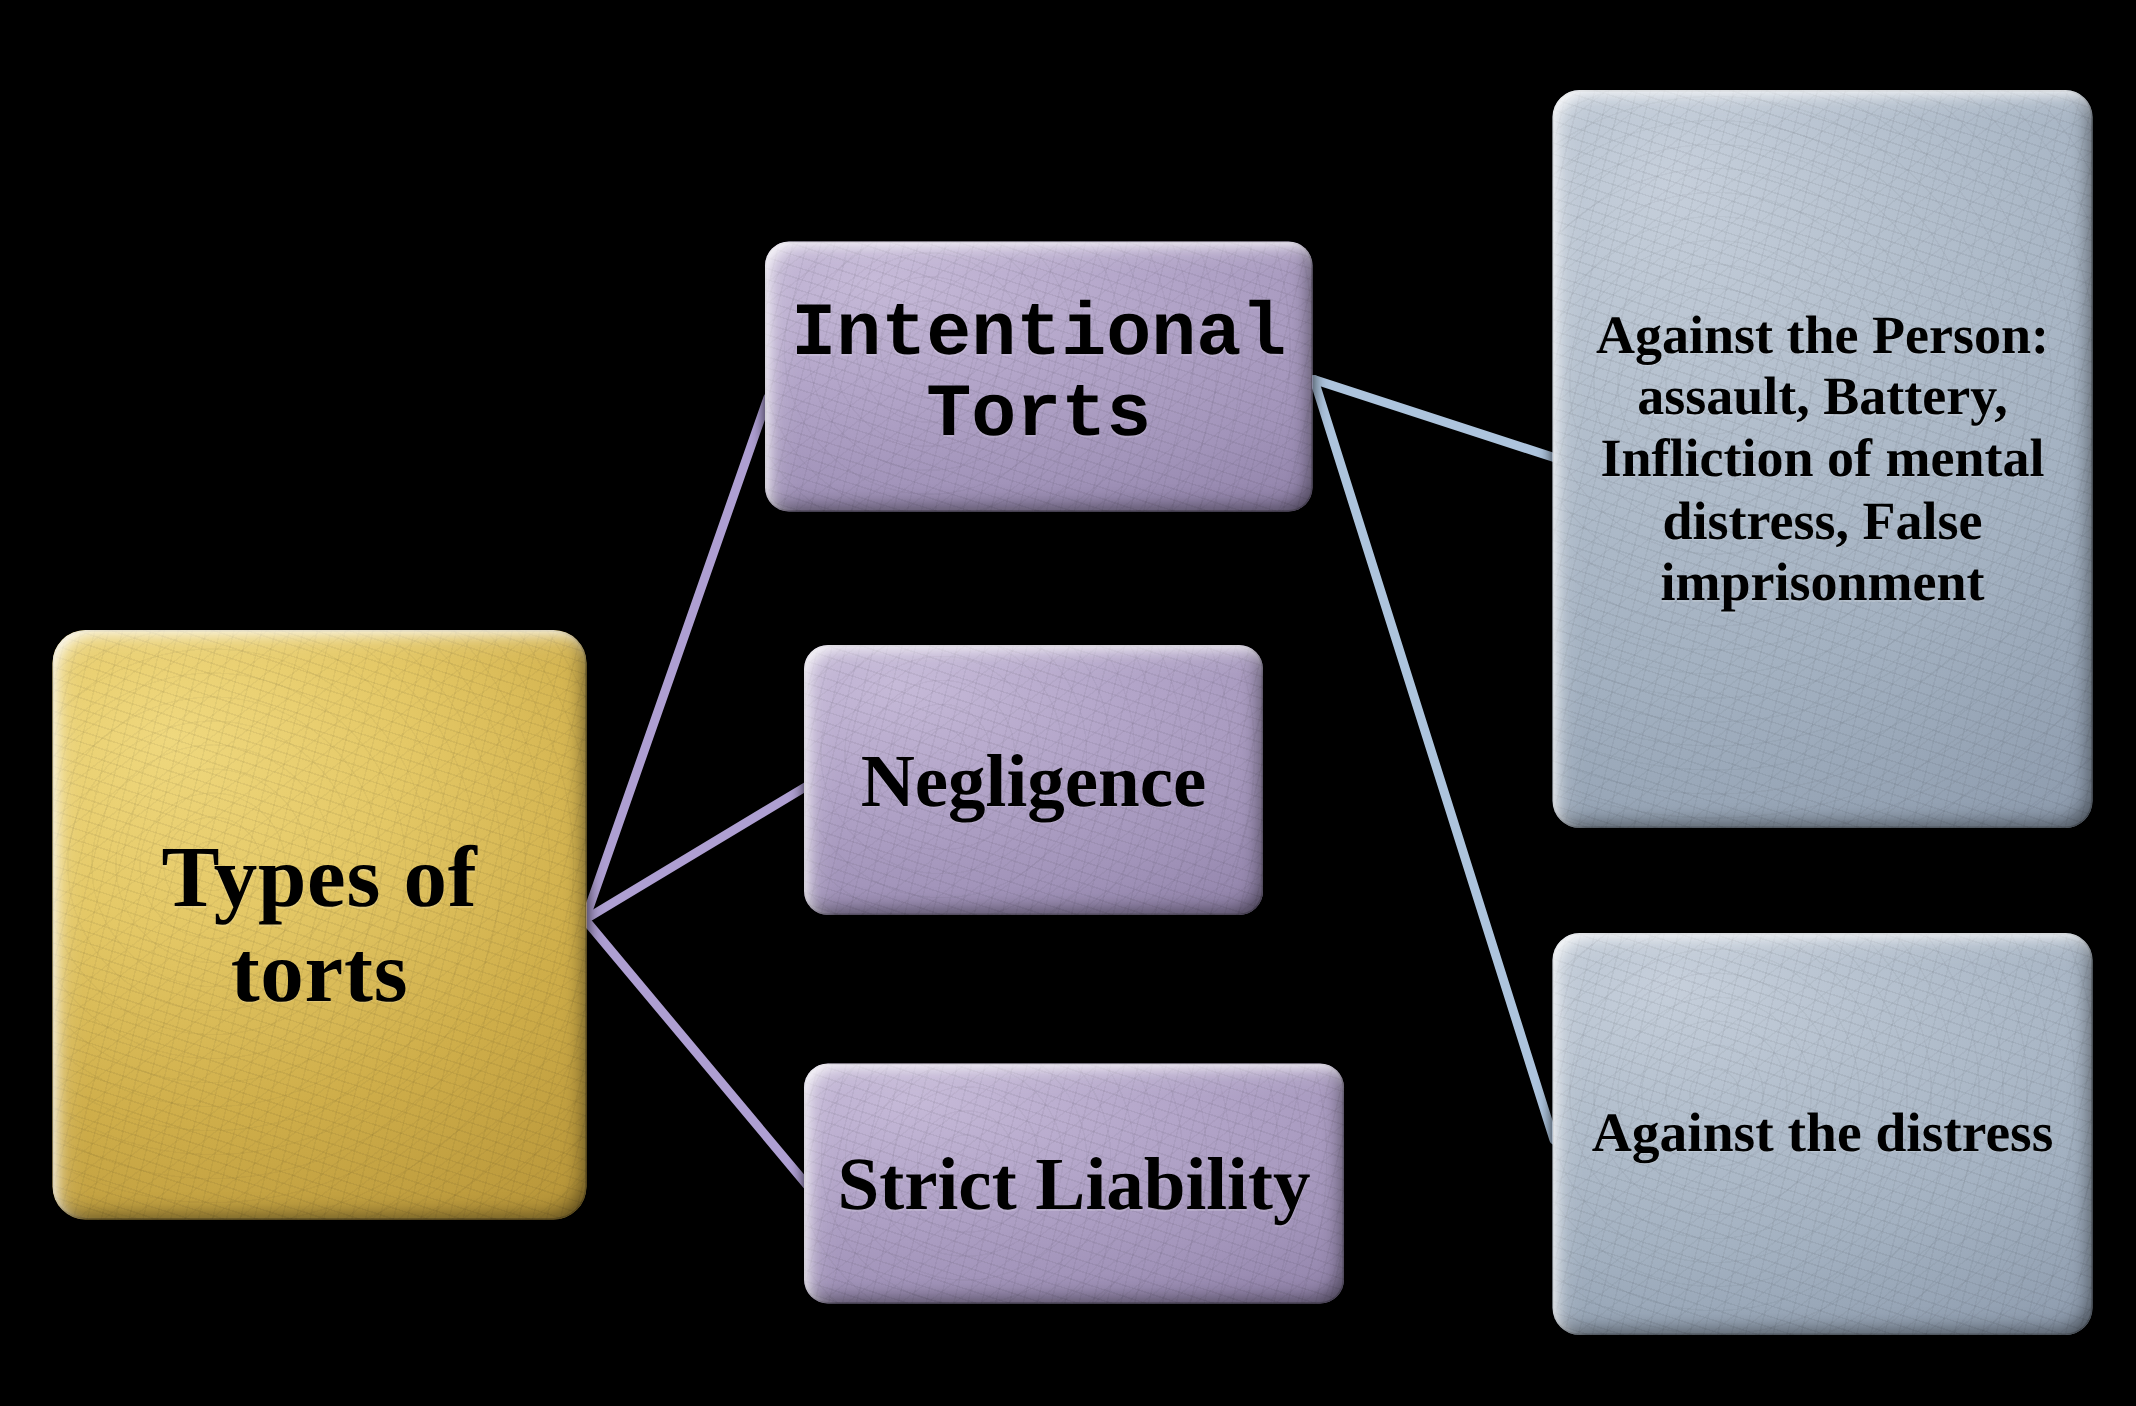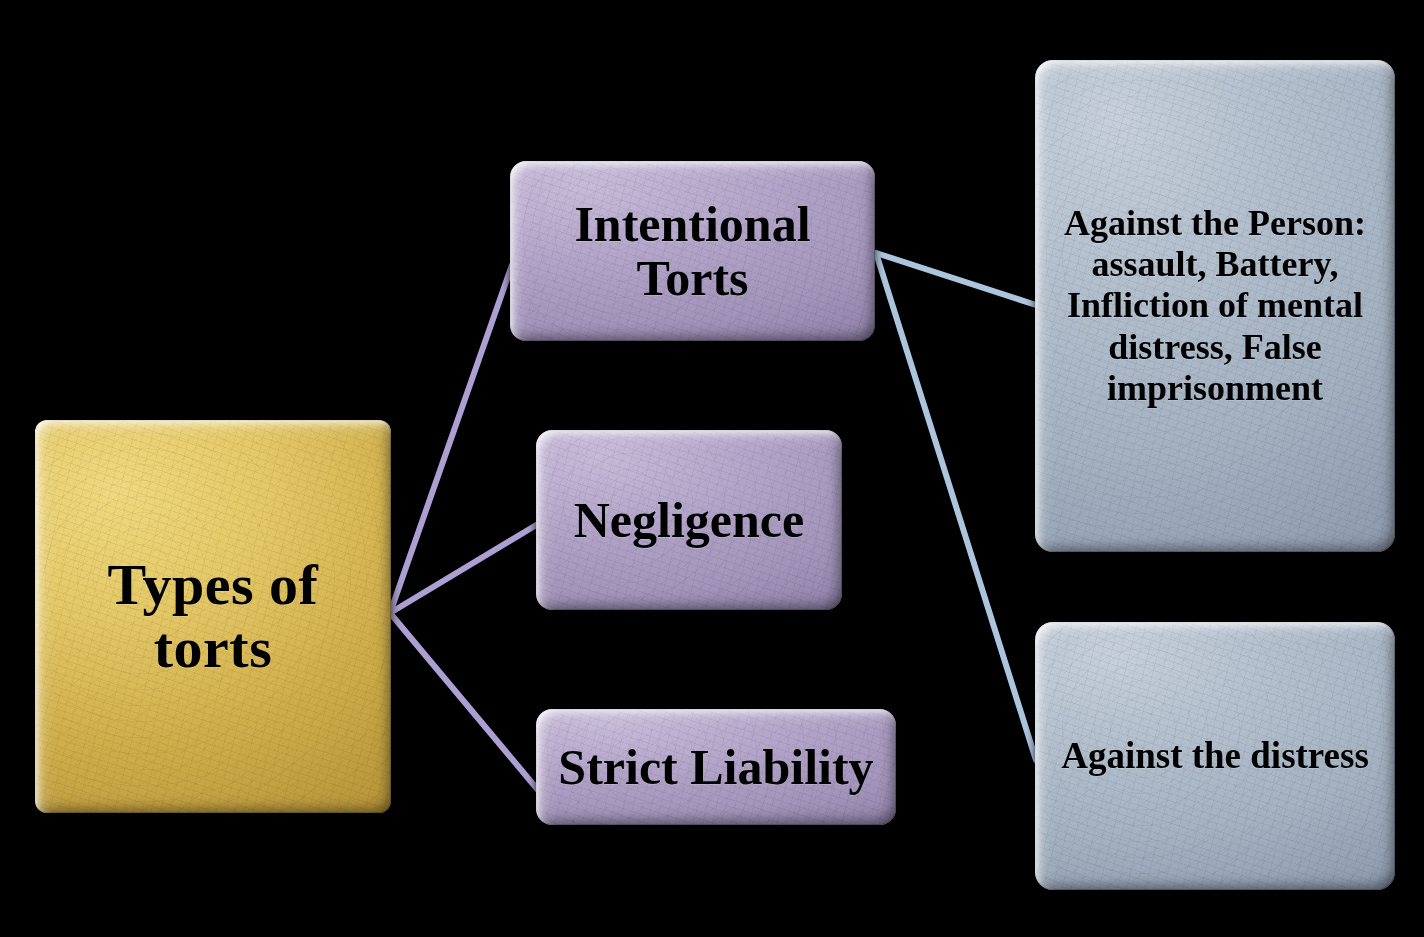--- a/index.html
+++ b/index.html
@@ -71,21 +71,21 @@
     pointer-events: none;
     box-shadow:
       inset 5px 5px 9px -3px rgba(255,255,255,.85),
       inset 10px 10px 22px -10px rgba(255,255,255,.55),
       inset -6px -7px 13px -4px rgba(0,0,0,.50),
       inset 0 0 0 1px rgba(0,0,0,.22);
   }
 
   
   .node.gold {
-    border-radius: 12px;
+    border-radius: 22px;
     background:
       radial-gradient(130% 95% at 22% 18%, #efd87e 0%, #e4c866 34%, #cfae4a 68%, #b9973a 100%);
     box-shadow: 0 0 10px rgba(0,0,0,.85);
   }
   .node.gold .label {
     font-size: 58px;
     letter-spacing: .5px;
   }
 
   
@@ -127,29 +127,29 @@
       <line x1="390" y1="613" x2="538" y2="790" stroke="#ae9fd2" stroke-width="6" stroke-linecap="round"></line>
       <line x1="876" y1="253" x2="1036" y2="305" stroke="#adc4dd" stroke-width="6" stroke-linecap="round"></line>
       <line x1="876" y1="253" x2="1036" y2="760" stroke="#adc4dd" stroke-width="6" stroke-linecap="round"></line>
     </g>
   </svg>
 
   <div class="node gold" id="n-root" style="left: 35px; top: 420px; width: 356px; height: 393px;">
     <span class="label">Types of torts</span>
   </div>
 
-  <div class="node purple" id="n-b0" style="left: 510px; top: 161px; width: 365px; height: 180px;">
+  <div class="node purple" id="n-b0" style="left: 510px; top: 161px; width: 365px; height: 180px; font-family: Liberation Mono, monospace;">
     <span class="label">Intentional Torts</span>
   </div>
 
   <div class="node purple" id="n-b1" style="left: 536px; top: 430px; width: 306px; height: 180px;">
     <span class="label">Negligence</span>
   </div>
 
-  <div class="node purple" id="n-b2" style="left: 536px; top: 709px; width: 360px; height: 116px;">
+  <div class="node purple" id="n-b2" style="left: 536px; top: 709px; width: 360px; height: 160px;">
     <span class="label">Strict Liability</span>
   </div>
 
   <div class="node blue big" id="n-l0" style="left: 1035px; top: 60px; width: 360px; height: 492px;">
     <span class="label">Against the Person: assault, Battery, Infliction of mental distress, False imprisonment</span>
   </div>
 
   <div class="node blue" id="n-l1" style="left: 1035px; top: 622px; width: 360px; height: 268px;">
     <span class="label">Against the distress</span>
   </div>

